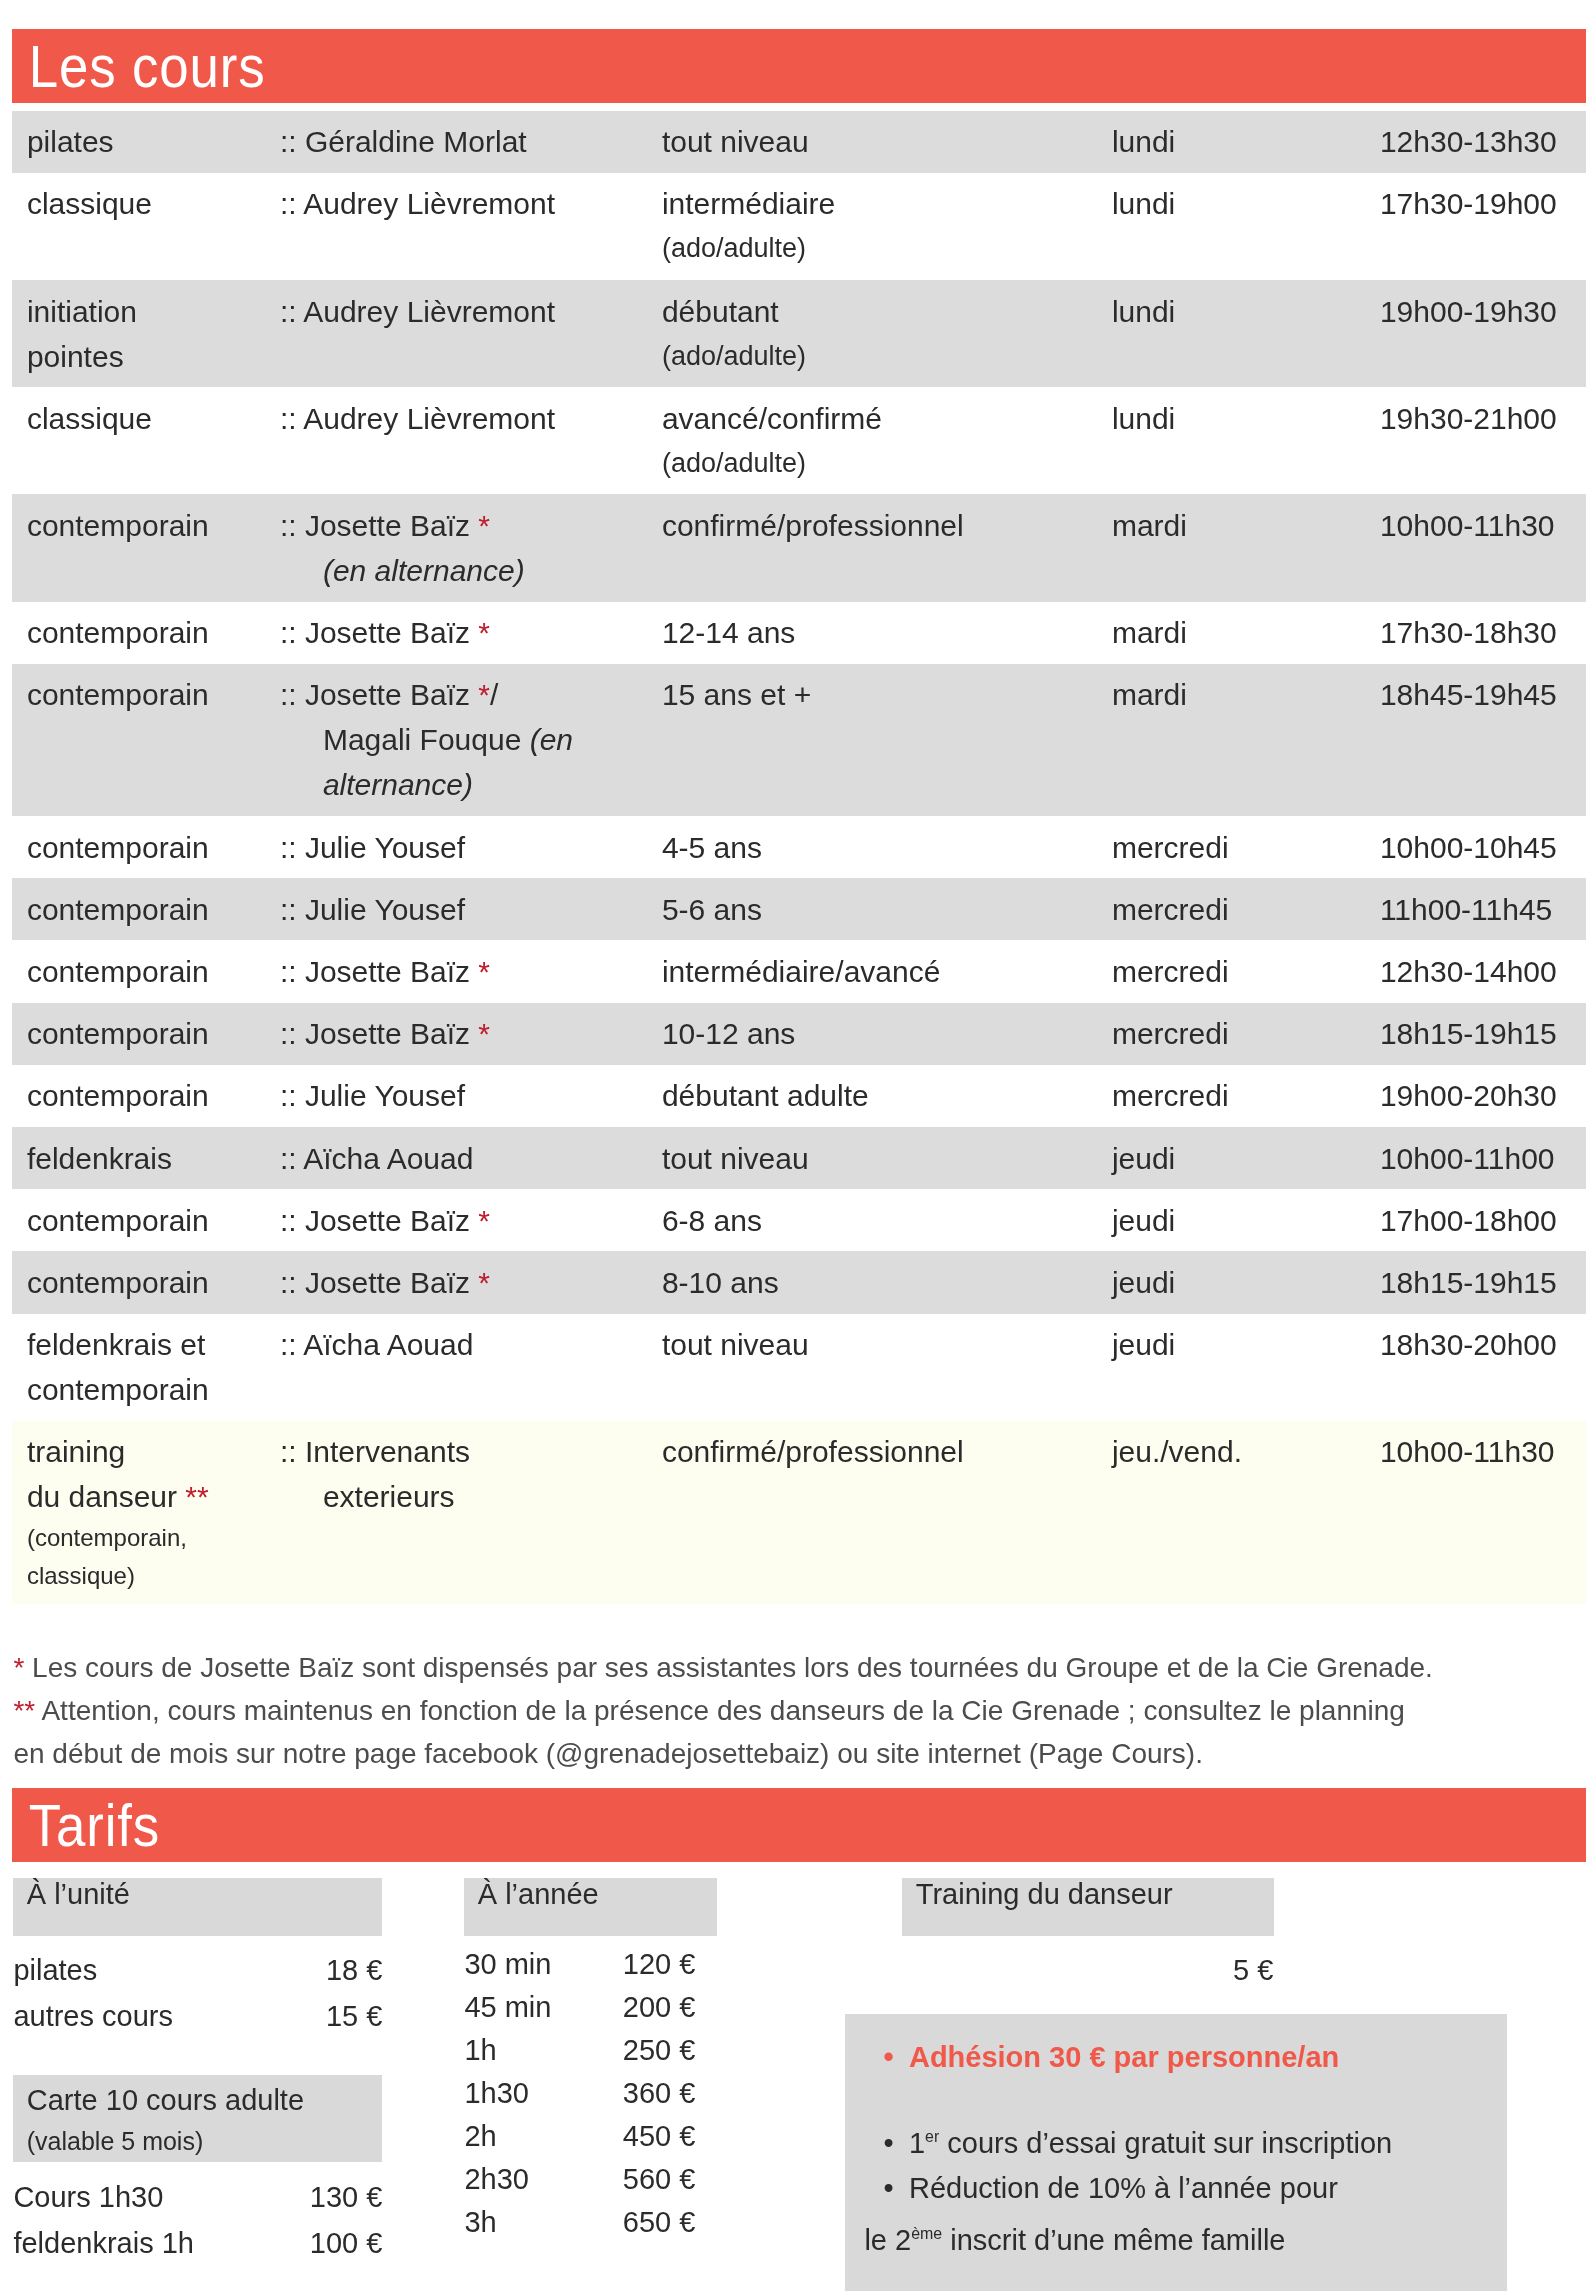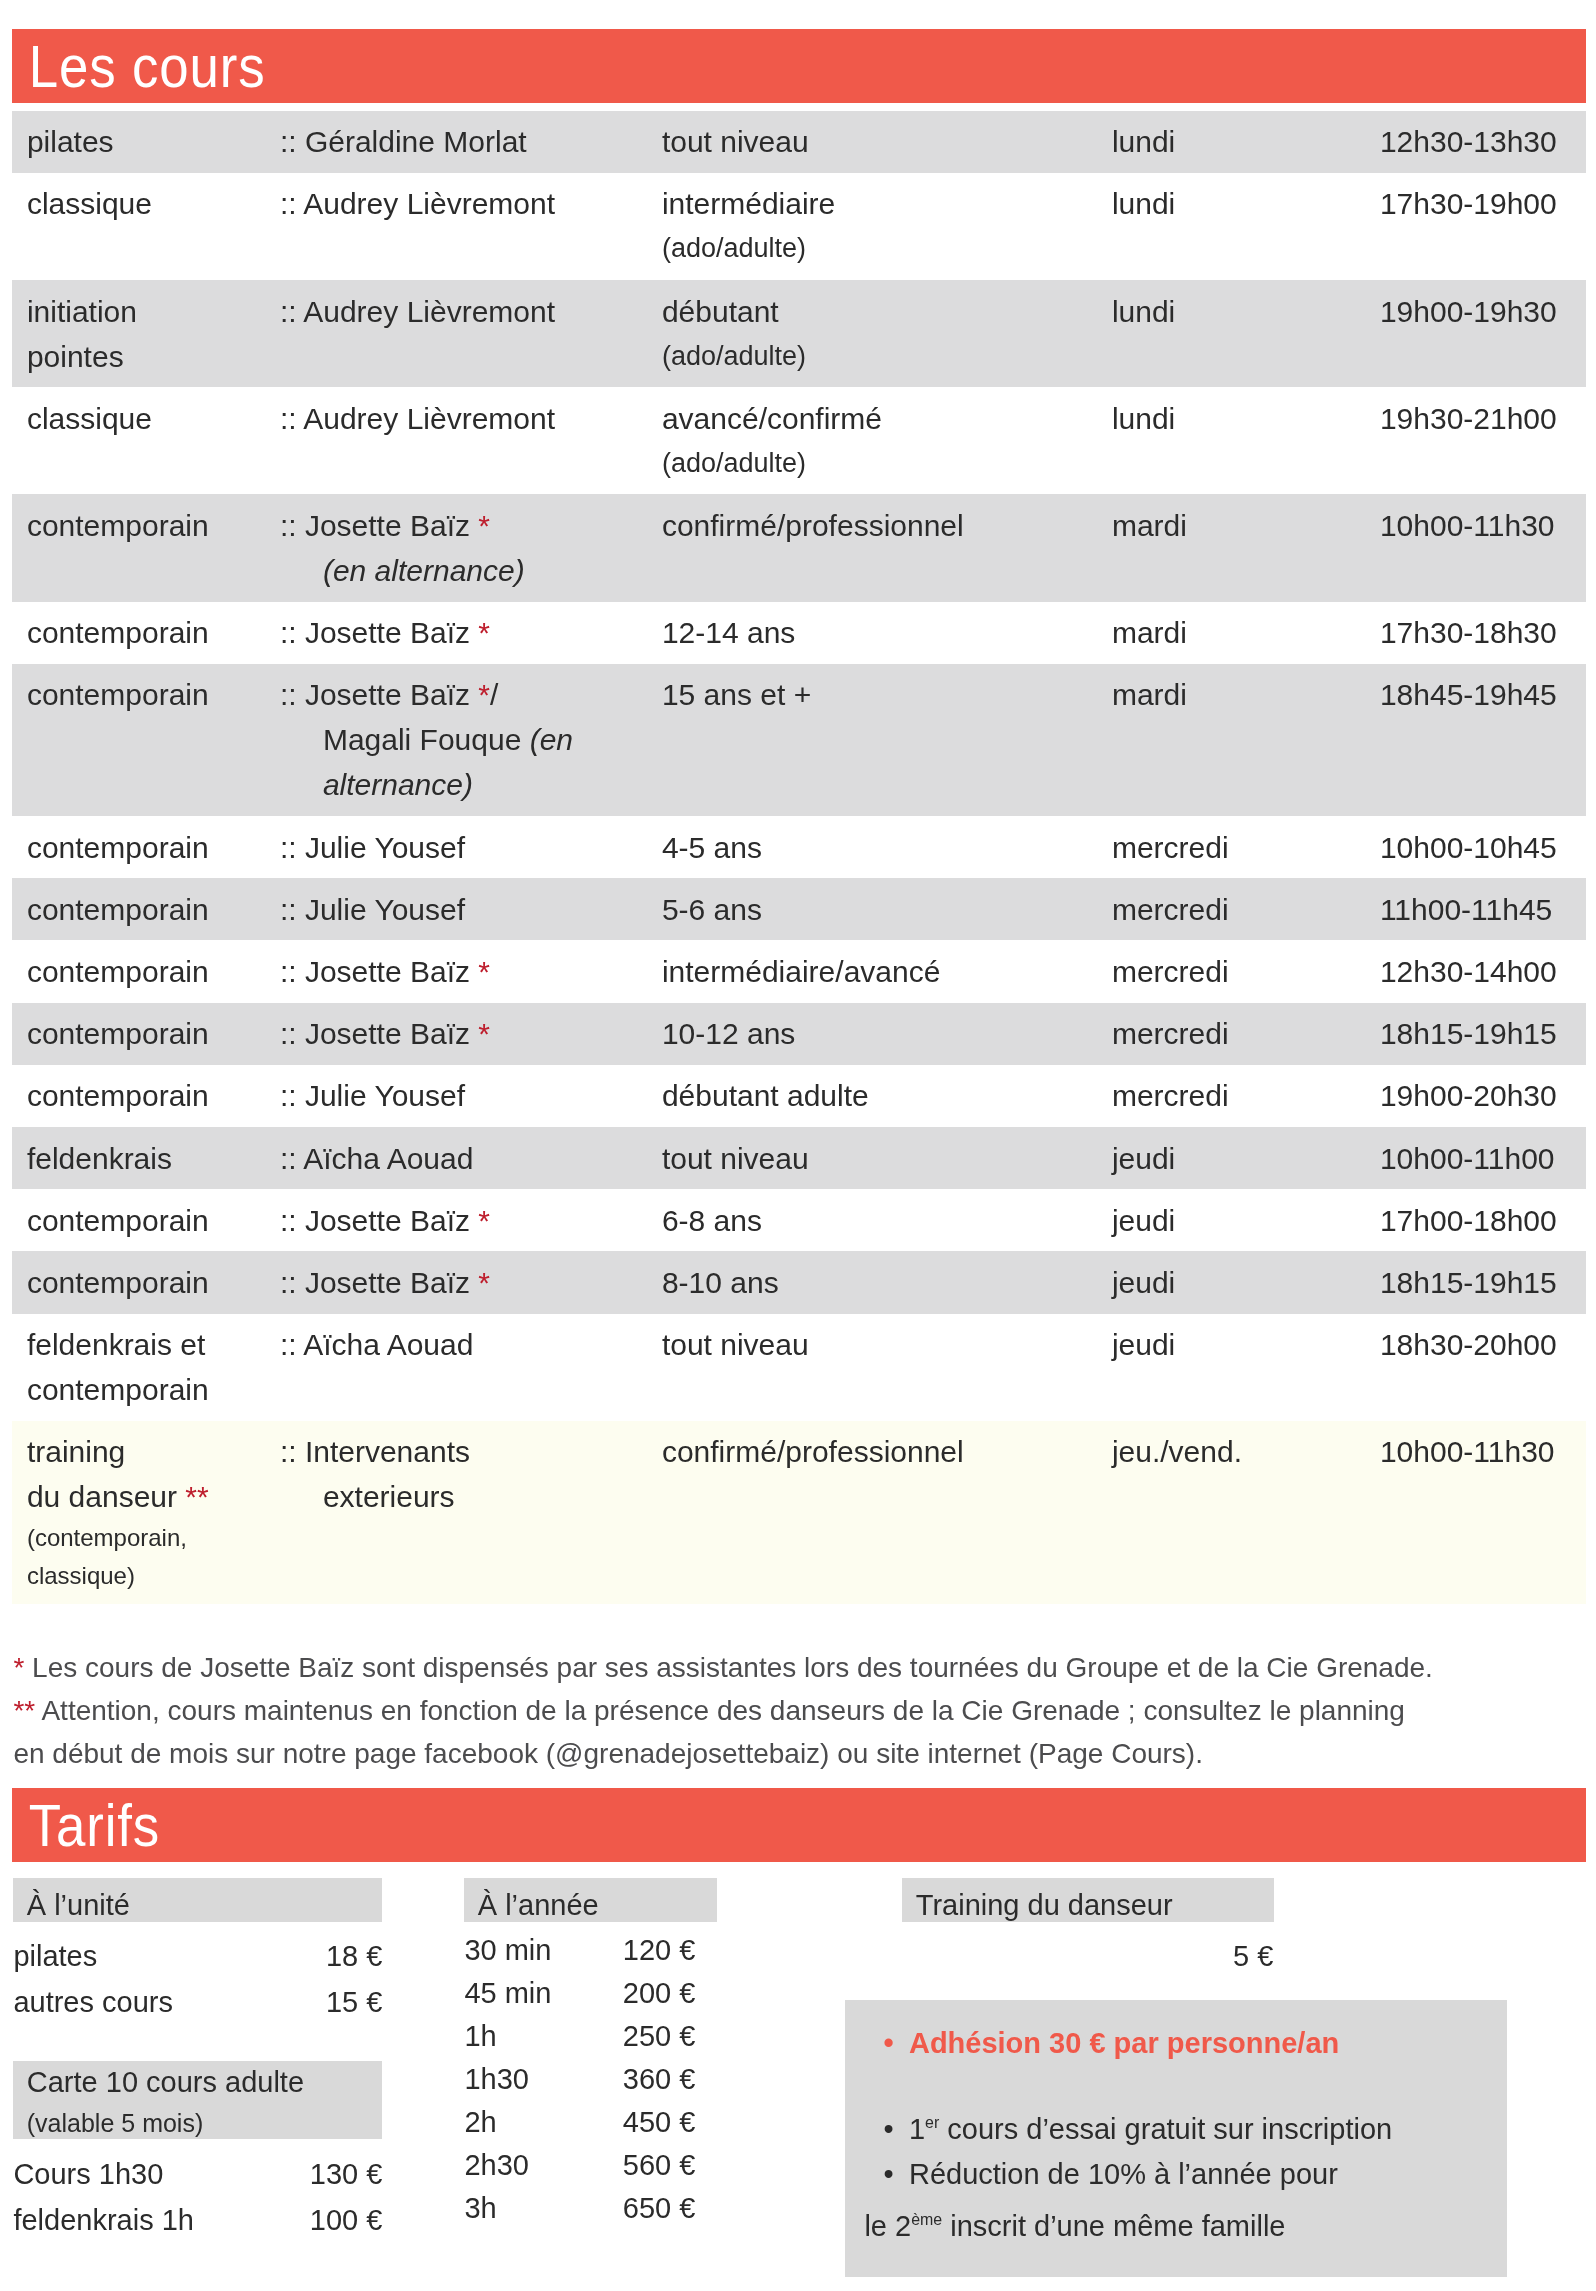--- a/index.html
+++ b/index.html
@@ -23,26 +23,26 @@
   .disc-sub { font-size:24px; line-height:38px; }
   .cell-time { text-align:left; white-space:nowrap; }
   i { font-style:italic; }
 
   .footnotes { margin:42px 13.4px 0; font-size:28px; line-height:43px; color:var(--foot,#4c4c4e); }
 
   .tarifs { display:flex; margin-top:15.4px; padding-left:13.4px; align-items:flex-start; }
   .tcol1 { width:369px; }
   .tcol2 { width:253px; margin-left:82px; }
   .tcol3 { width:662px; margin-left:128px; }
-  .thead { height:44px; background:var(--boxgray,#d9d9d9); display:flex; align-items:flex-end; padding-left:13.4px; font-size:29px; }
+  .thead { height:58px; background:var(--boxgray,#d9d9d9); display:flex; align-items:flex-start; padding-left:13.4px; font-size:29px; }
   .price-list { margin-top:11.5px; }
   .price-row { display:flex; justify-content:space-between; font-size:29px; line-height:46px; }
   .tcol2 .price-list { width:231px; margin-top:7.7px; }
   .tcol2 .price-row { line-height:43px; }
-  .thead.carte { margin-top:36px; height:78px; flex-direction:column; align-items:flex-start; justify-content:center; }
+  .thead.carte { margin-top:36px; height:87px; flex-direction:column; align-items:flex-start; justify-content:center; }
   .carte-title { font-size:29px; line-height:46px; }
   .carte-sub { font-size:25px; line-height:37px; }
   .thead.training { margin-left:57px; width:372px; }
   .training-value { width:428px; text-align:right; font-size:29px; line-height:46px; margin-top:11.5px; }
   .adhesion { margin-top:21px; background:var(--boxgray,#d9d9d9); padding:27px 19px 29px 19px; min-height:253px; }
   .adh-title { color:var(--accent,#f0594a); font-weight:bold; font-size:29px; padding-left:19px; }
   .adh-dot { margin-right:15.4px; }
   .adh-lines { margin-top:40px; font-size:29px; line-height:45px; }
   .adh-line { padding-left:19px; }
   .adh-line.noindent { padding-left:0; }

